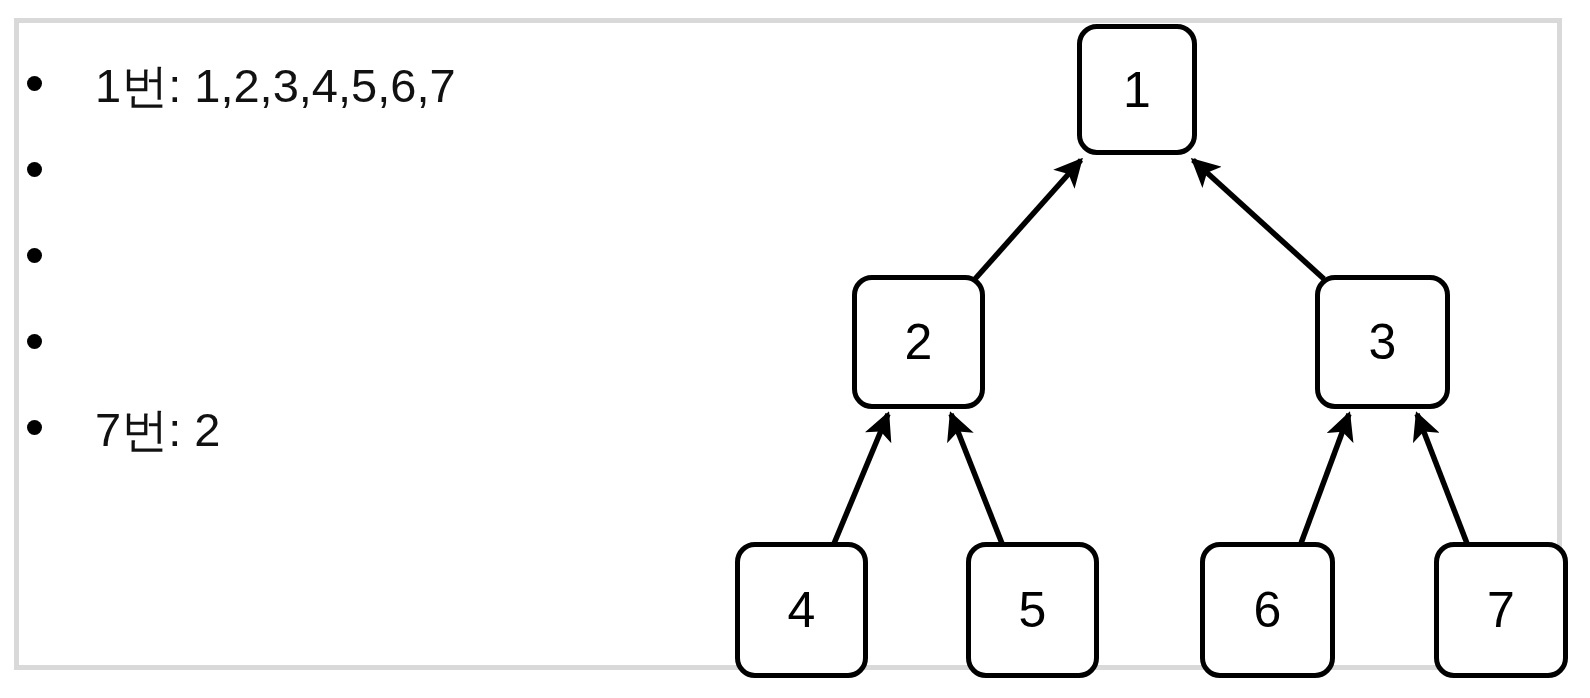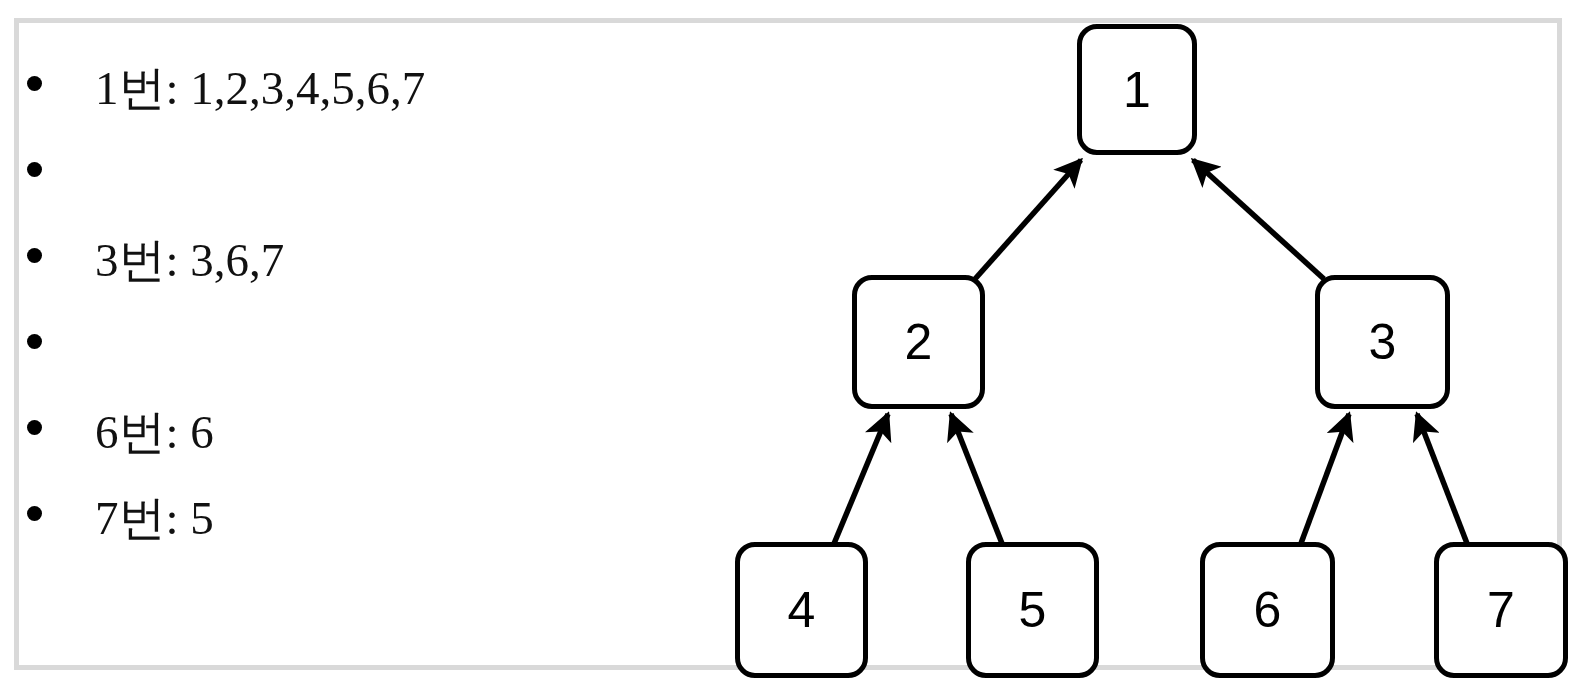--- a/index.html
+++ b/index.html
@@ -39,21 +39,20 @@
     list-style: none;
   }
   .bullet-list li {
     position: relative;
     height: 86px;
     line-height: 86px;
     padding-left: 71px;
     font-size: 47px;
     color: #111111;
     white-space: nowrap;
-    font-family: Liberation Serif, serif;
   }
   .bullet-dot {
     position: absolute;
     left: 3px;
     top: 50%;
     width: 15px;
     height: 15px;
     margin-top: -7px;
     border-radius: 50%;
     background: #000000;
@@ -101,32 +100,27 @@
   <ul class="bullet-list">
     <li>
       <span class="bullet-dot"></span>
       <span class="li-text">1번: 1,2,3,4,5,6,7</span>
     </li>
     <li>
       <span class="bullet-dot"></span>
     </li>
     <li>
       <span class="bullet-dot"></span>
-      <span class="li-text">3번: 3,6,7</span>
     </li>
     <li>
       <span class="bullet-dot"></span>
     </li>
     <li>
       <span class="bullet-dot"></span>
-      <span class="li-text">6번: 6</span>
-    </li>
-    <li>
-      <span class="bullet-dot"></span>
-      <span class="li-text">7번: 5</span>
+      <span class="li-text">7번: 2</span>
     </li>
   </ul>
 
   <div class="tree-layer">
     <svg class="tree-svg" width="1590" height="698" viewBox="0 0 1590 698">
       <defs>
         <marker id="arrowhead" viewBox="0 0 10 10" refX="9" refY="5" markerWidth="5.2" markerHeight="5.2" orient="auto-start-reverse">
           <path d="M 0 0 L 10 5 L 0 10 L 2.4 5 z" fill="#000000"></path>
         </marker>
       </defs>

